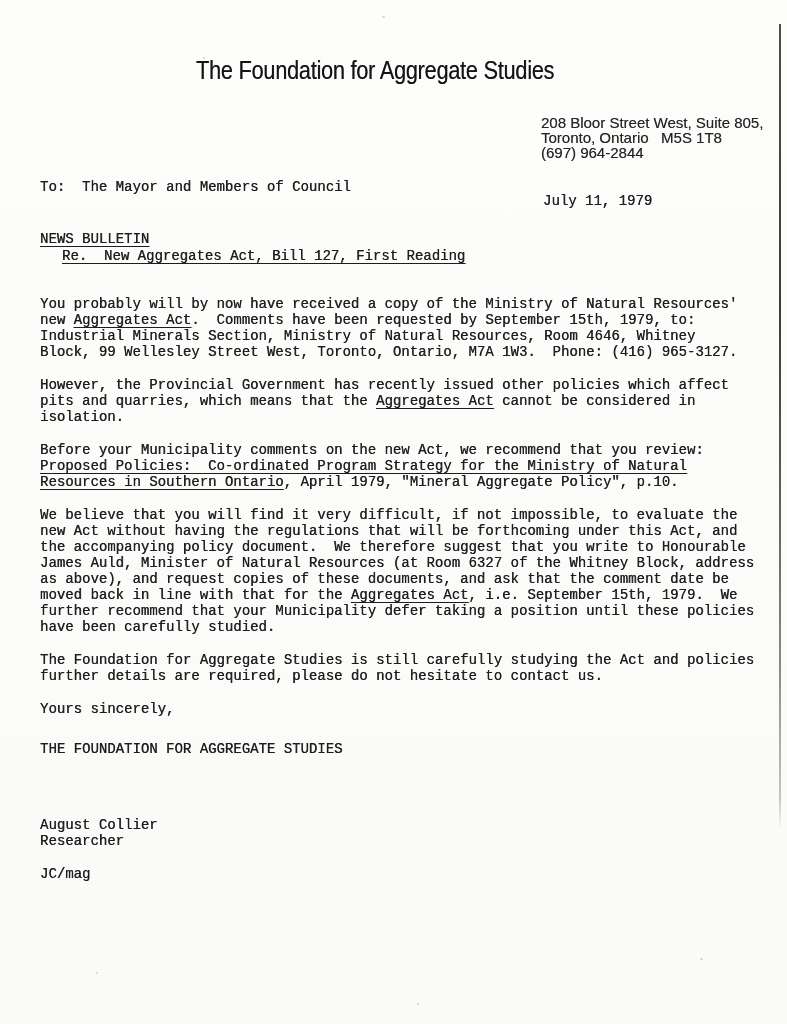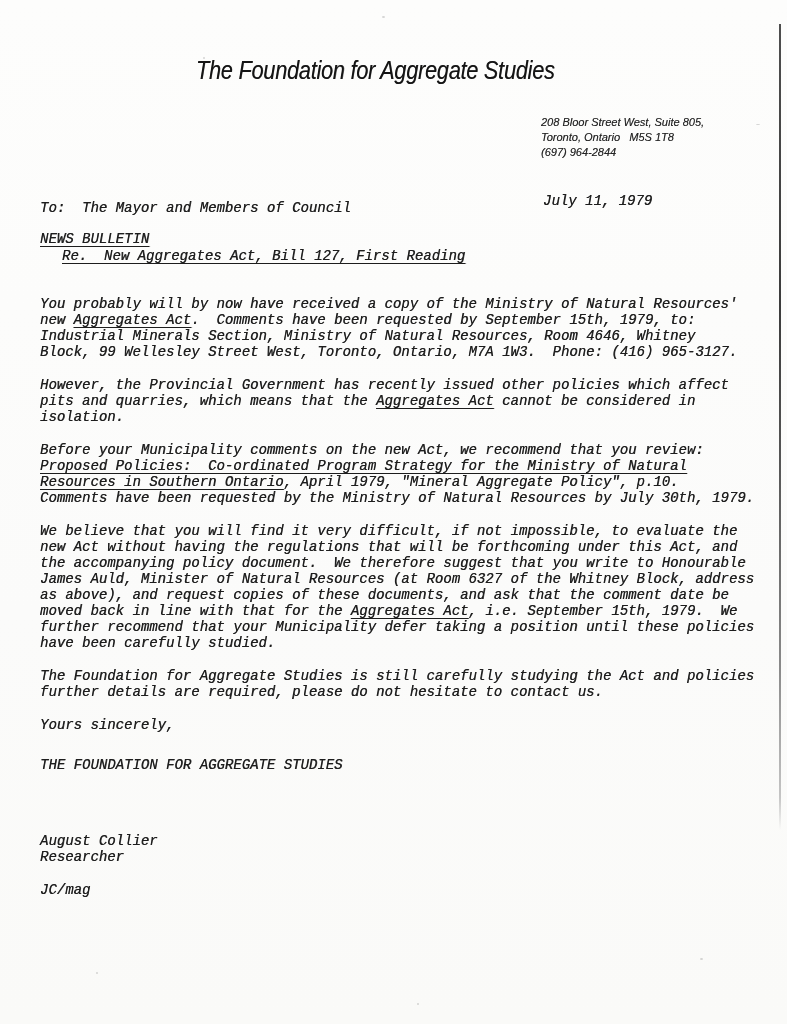--- a/index.html
+++ b/index.html
@@ -2,44 +2,43 @@
 <html><head>
 <meta charset="utf-8">
 <style>
   html,body{margin:0;padding:0;background:#e8e8e6;}
   .page{
     position:relative;
     width:787px;height:1024px;
     margin:0 auto;
     background:linear-gradient(180deg,#fdfdfc 0%,#fbfbfa 60%,#fafaf8 100%);
     overflow:hidden;
-    font-style:italic;
   }
   .sans{font-family:"Liberation Sans","DejaVu Sans",sans-serif;}
   .typewriter{
     font-family:"Liberation Mono","DejaVu Sans Mono",monospace;
     font-size:14px;
     color:#1d1d1d;
     text-shadow:0.35px 0 0 rgba(25,25,25,0.8);
   }
   .tline{white-space:pre;}
   .u{text-decoration:underline;text-underline-offset:3px;text-decoration-thickness:1px;}
   .letterhead-title{
     position:absolute;left:196px;top:56px;
     font-size:25px;letter-spacing:-0.3px;color:#141414;
     white-space:nowrap;
     transform:scaleX(0.87);transform-origin:left top;
     text-shadow:0.3px 0 0 rgba(20,20,20,0.6);
   }
   .letterhead-address{
     position:absolute;left:541px;top:115px;
-    font-size:11px;line-height:15px;color:#242424;
+    font-size:15px;line-height:15px;color:#242424;
     text-shadow:0.2px 0 0 rgba(30,30,30,0.5);
   }
-  .to-row-text{position:absolute;left:40px;top:200px;line-height:16px;}
+  .to-row-text{position:absolute;left:40px;top:179px;line-height:16px;}
   .date-text{position:absolute;left:543px;top:193px;line-height:16px;}
   .bulletin-heading{position:absolute;left:40px;top:231px;line-height:16px;}
   .re-line{position:absolute;left:40px;top:248px;line-height:16px;margin-left:22px;}
   .body-flow{position:absolute;left:40px;top:296px;width:740px;line-height:16px;}
   .para{margin:0 0 17px 0;}
   .closing{margin:0 0 24px 0;}
   .org-signature{margin:0 0 60px 0;}
   .reference-initials{margin:17px 0 4px 0;}
   .scan-vline{
     position:absolute;left:779px;top:24px;width:2px;height:806px;
@@ -78,21 +77,20 @@
         </div>
         <div class="para">
           <div class="tline"><span>However, the Provincial Government has recently issued other policies which affect</span></div>
           <div class="tline"><span>pits and quarries, which means that the </span><span class="u">Aggregates Act</span><span> cannot be considered in</span></div>
           <div class="tline"><span>isolation.</span></div>
         </div>
         <div class="para">
           <div class="tline"><span>Before your Municipality comments on the new Act, we recommend that you review:</span></div>
           <div class="tline"><span class="u">Proposed Policies:  Co-ordinated Program Strategy for the Ministry of Natural</span></div>
           <div class="tline"><span class="u">Resources in Southern Ontario</span><span>, April 1979, "Mineral Aggregate Policy", p.10.</span></div>
-          <div class="tline"><span>Comments have been requested by the Ministry of Natural Resources by July 30th, 1979.</span></div>
         </div>
         <div class="para">
           <div class="tline"><span>We believe that you will find it very difficult, if not impossible, to evaluate the</span></div>
           <div class="tline"><span>new Act without having the regulations that will be forthcoming under this Act, and</span></div>
           <div class="tline"><span>the accompanying policy document.  We therefore suggest that you write to Honourable</span></div>
           <div class="tline"><span>James Auld, Minister of Natural Resources (at Room 6327 of the Whitney Block, address</span></div>
           <div class="tline"><span>as above), and request copies of these documents, and ask that the comment date be</span></div>
           <div class="tline"><span>moved back in line with that for the </span><span class="u">Aggregates Act</span><span>, i.e. September 15th, 1979.  We</span></div>
           <div class="tline"><span>further recommend that your Municipality defer taking a position until these policies</span></div>
           <div class="tline"><span>have been carefully studied.</span></div>

